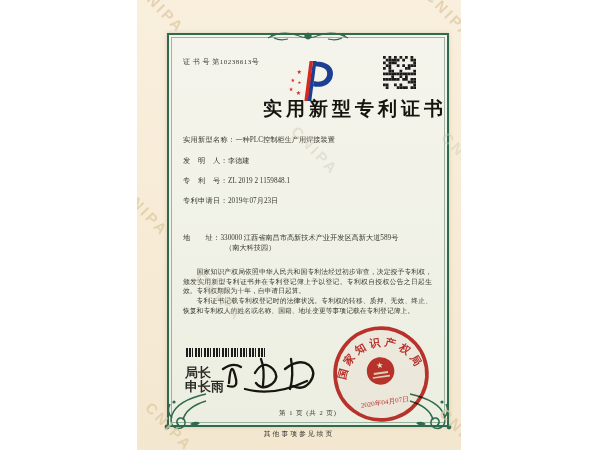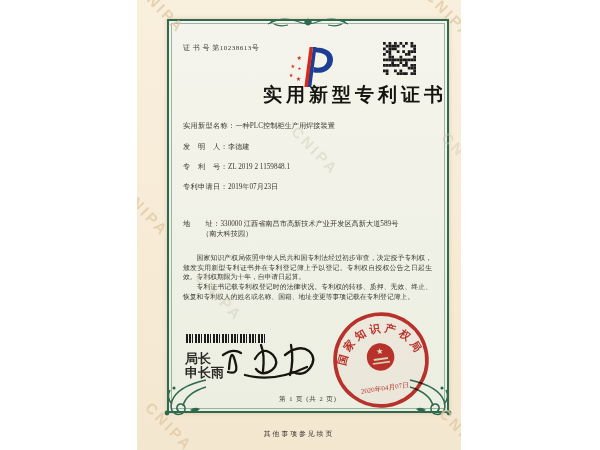--- a/index.html
+++ b/index.html
@@ -16,33 +16,33 @@
   .wm.faint{color:#cfcbb4;opacity:.45;}
   .wm1{left:-6px;top:0px;}
   .wm2{left:282px;top:6px;}
   .wm3{left:148px;top:142px;}
   .wm4{left:-22px;top:203px;}
   .wm5{left:298px;top:148px;}
   .wm6{left:52px;top:288px;}
   .wm7{left:2px;top:418px;}
   .wm8{left:296px;top:424px;}
   
-  .page{position:absolute;left:30px;top:19px;width:278px;height:390px;z-index:1;
+  .page{position:absolute;left:30px;top:33px;width:278px;height:390px;z-index:1;
         background:linear-gradient(180deg,#f5f4ec 0%,#f0f1e6 60%,#ecEEe1 100%);
         background:linear-gradient(180deg,#f5f4ec 0%,#f0f1e6 60%,#eceee1 100%);
         border:2px solid #2f6a4e;outline:1px solid rgba(47,106,78,.45);outline-offset:-5px;
         box-shadow:0 0 4px rgba(120,100,60,.25);font-family:Liberation Serif, serif;}
   .cert-no{position:absolute;left:14px;top:22px;font-size:7px;color:#3b3a33;letter-spacing:.5px;}
   .logo{position:absolute;left:50%;top:20px;transform:translateX(-42%);width:52px;height:52px;}
   .qr{position:absolute;left:214px;top:21px;width:33px;height:33px;}
   .title{position:absolute;left:0;top:61px;width:100%;text-align:right;
          font-size:19px;font-weight:bold;color:#15140f;letter-spacing:4px;}
   .row{position:absolute;left:14px;font-size:7.2px;color:#3a3930;white-space:nowrap;}
   .row .lbl{letter-spacing:.3px;}
-  .addr2{margin-left:19px;}
+  .addr2{margin-left:42px;}
   .pair2{margin-left:26px;}
   .legal{position:absolute;left:14px;top:232px;width:249px;font-size:6.8px;line-height:1.42;
          color:#3a3930;text-align:justify;}
   .legal p{margin:0;text-indent:2em;}
   .barcode{position:absolute;left:17px;top:313px;width:80px;height:9px;
     background:repeating-linear-gradient(90deg,#1c1c1c 0 1.6px,transparent 1.6px 2.6px,
       #1c1c1c 2.6px 4.6px,transparent 4.6px 5.8px,#1c1c1c 5.8px 6.6px,transparent 6.6px 9px);}
   .officer{position:absolute;left:16px;top:331px;font-size:13px;font-weight:bold;
            color:#2b2a24;line-height:14px;}
   .signature{position:absolute;left:46px;top:314px;width:110px;height:50px;}

